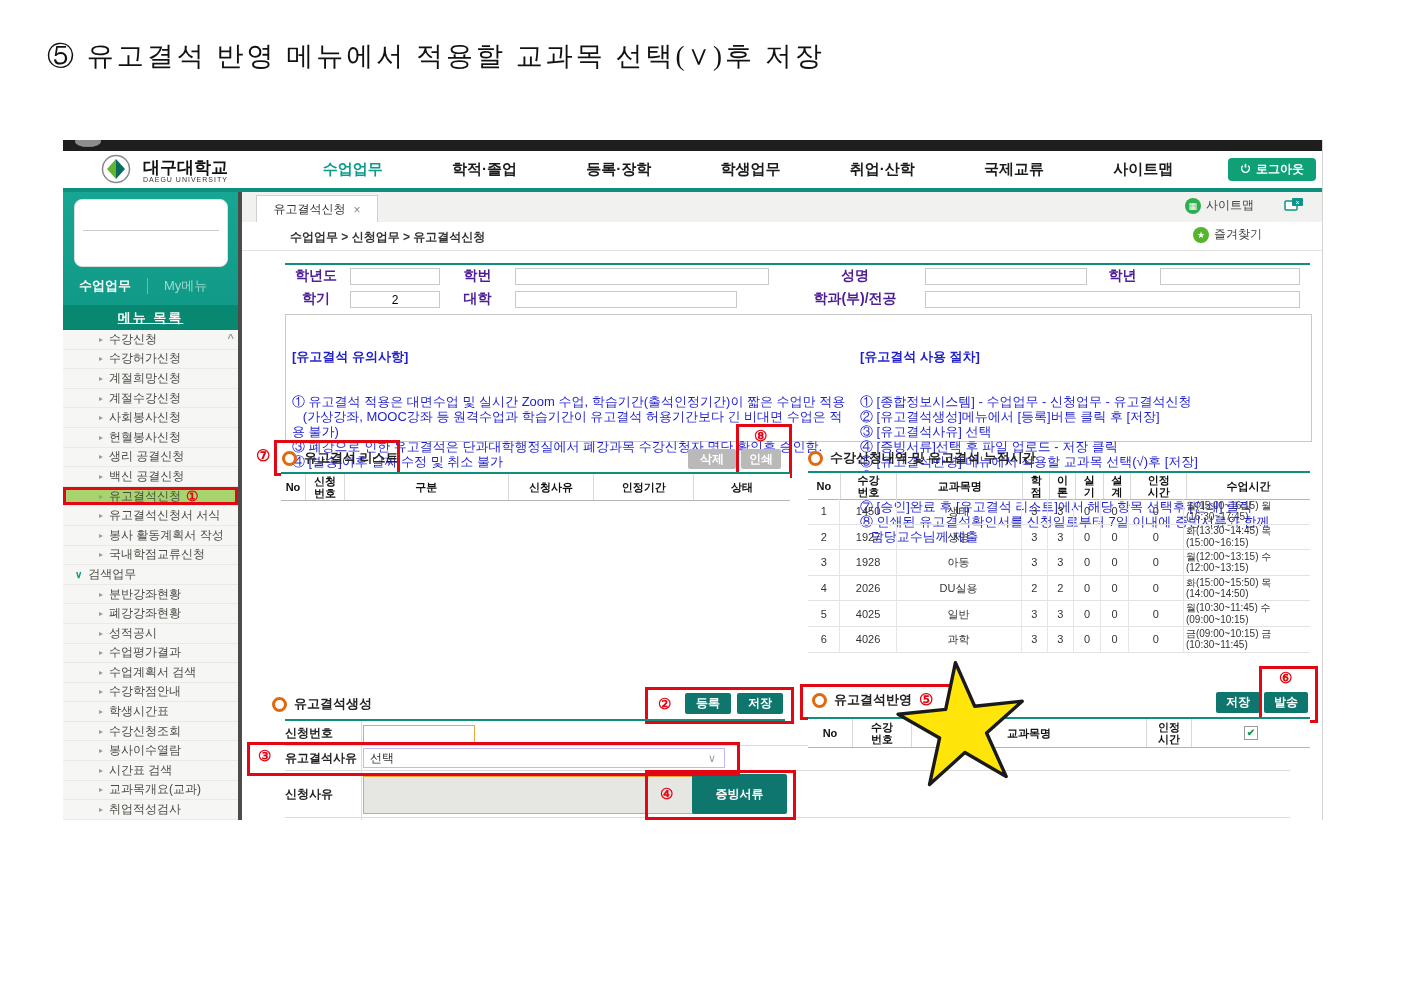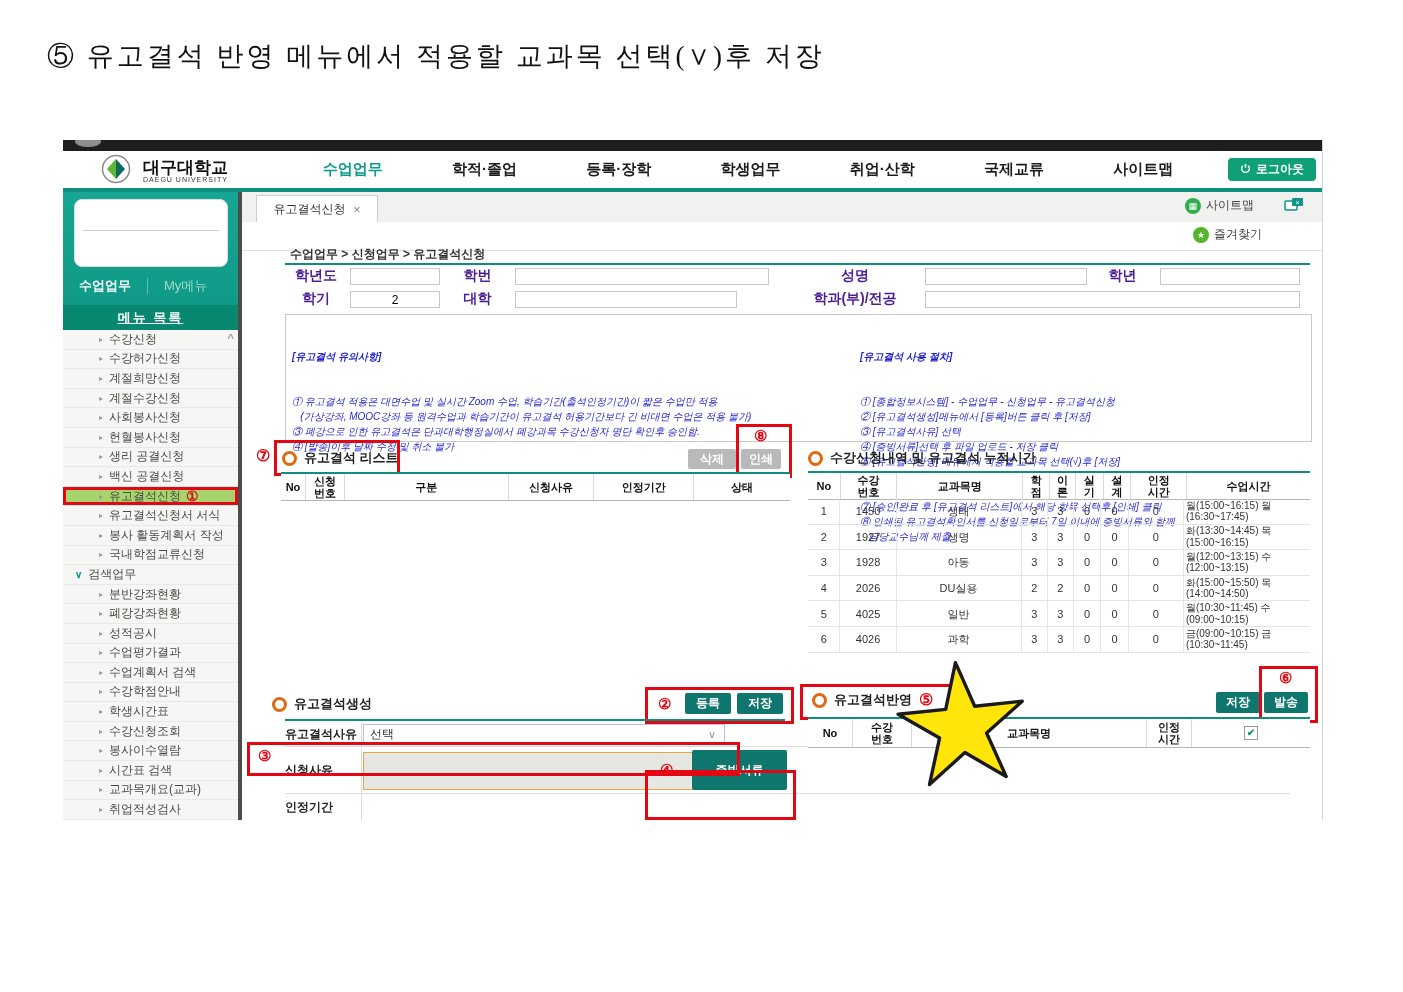--- a/index.html
+++ b/index.html
@@ -41,30 +41,30 @@
   .scroll-up{position:absolute;right:4px;top:2px;color:#999;font-size:11px;font-weight:bold;}
   .collapse-handle{position:absolute;left:179px;top:403px;width:17px;height:50px;background:#fdfdfd;border:1px solid #c2c2c2;border-left:none;border-radius:0 5px 5px 0;display:flex;align-items:center;justify-content:center;color:#8a8a8a;font-size:11px;cursor:pointer;}
   
   .main{position:absolute;left:179px;top:52px;width:1080px;height:628px;background:#fff;}
   .tabrow{position:absolute;left:0;top:0;width:100%;height:30px;background:#f1f1ef;border-bottom:1px solid #d8d8d8;}
   .tab{position:absolute;left:14px;top:3px;width:120px;height:27px;background:#fff;border:1px solid #cfcfcf;border-bottom:none;display:flex;align-items:center;justify-content:center;gap:8px;font-size:12px;color:#333;cursor:pointer;}
   .tab .x{color:#888;font-size:12px;cursor:pointer;}
   .toplinks{position:absolute;right:18px;top:5px;display:flex;align-items:center;gap:30px;}
   .toplink{display:flex;align-items:center;gap:5px;font-size:12px;color:#444;cursor:pointer;}
   .crumbrow{position:absolute;left:0;top:30px;width:100%;height:28px;border-bottom:1px solid #e2e2e2;background:#fff;}
-  .crumb{position:absolute;left:48px;top:7px;font-size:12px;font-weight:bold;color:#333;margin-top:17px;}
+  .crumb{position:absolute;left:48px;top:7px;font-size:12px;font-weight:bold;color:#333;}
   .fav{position:absolute;right:60px;top:4px;}
   
   .sform{position:absolute;left:43px;top:71px;width:1025px;height:46px;border-top:2px solid #0e8f7e;font-size:12px;}
   .srow{position:absolute;left:0;width:100%;height:22px;}
   .scell-label{position:absolute;top:0;height:22px;display:flex;align-items:center;justify-content:center;color:#4c1d95;font-weight:bold;font-size:14px;}
   .scell-input{position:absolute;top:3px;height:15px;border:1px solid #c8c8c8;background:#fff;font-size:12px;text-align:center;padding:0;}
   
   .notices{position:absolute;left:43px;top:122px;width:1025px;height:126px;border:1px solid #c9c9c9;background:#fff;}
-  .notice{position:absolute;top:4px;color:#1f1fcc;font-size:10px;line-height:15px;white-space:pre-wrap;font-style:italic;}
+  .notice{position:absolute;top:4px;color:#1f1fcc;font-size:13px;line-height:15px;white-space:pre-wrap;}
   .notice .nt{font-weight:bold;}
   .n-left{left:6px;width:560px;}
   .n-right{left:574px;width:445px;}
   
   .sec-title{display:flex;align-items:center;gap:7px;font-size:13px;font-weight:bold;color:#222;}
   .dot{width:9px;height:9px;border-radius:50%;border:3px solid #e06a10;background:#fff;display:inline-block;}
   .redbox{position:absolute;border:3px solid #e30613;background:transparent;pointer-events:none;}
   .tealrule{position:absolute;height:2px;background:#0e8f7e;}
   
   .btn{display:inline-flex;align-items:center;justify-content:center;font-size:12px;font-weight:bold;color:#fff;cursor:pointer;border-radius:2px;}
@@ -435,20 +435,24 @@
       <span class="dot"></span>
       <span>유고결석생성</span>
     </div>
     <span class="badge abs" style="left:416px;top:504px;font-size:15px;">②</span>
     <div class="btn teal abs" style="left:443px;top:501px;width:46px;height:21px;">등록</div>
     <div class="btn teal abs" style="left:495px;top:501px;width:46px;height:21px;">저장</div>
     <div class="redbox" style="left:403px;top:495px;width:143px;height:31px;"></div>
     <div class="tealrule" style="left:43px;top:527px;width:500px;"></div>
 
     <div class="cform">
+      <div class="crow" style="height:23px;">
+        <span class="lbl">신청번호</span>
+        <input class="oinput abs" style="left: 78px; top: 3px; width: 106px;" value="">
+      </div>
       <div class="crow" style="height:24px;">
         <span class="lbl">유고결석사유</span>
         <div class="selectbox" style="left:78px;top:2px;width:354px;height:18px;">
           <span>선택</span>
           <span class="chev">∨</span>
         </div>
       </div>
       <div class="crow" style="height:46px;">
         <span class="lbl">신청사유</span>
         <input class="oinput gray abs" style="left: 78px; top: 5px; width: 326px; height: 34px;" value="">

